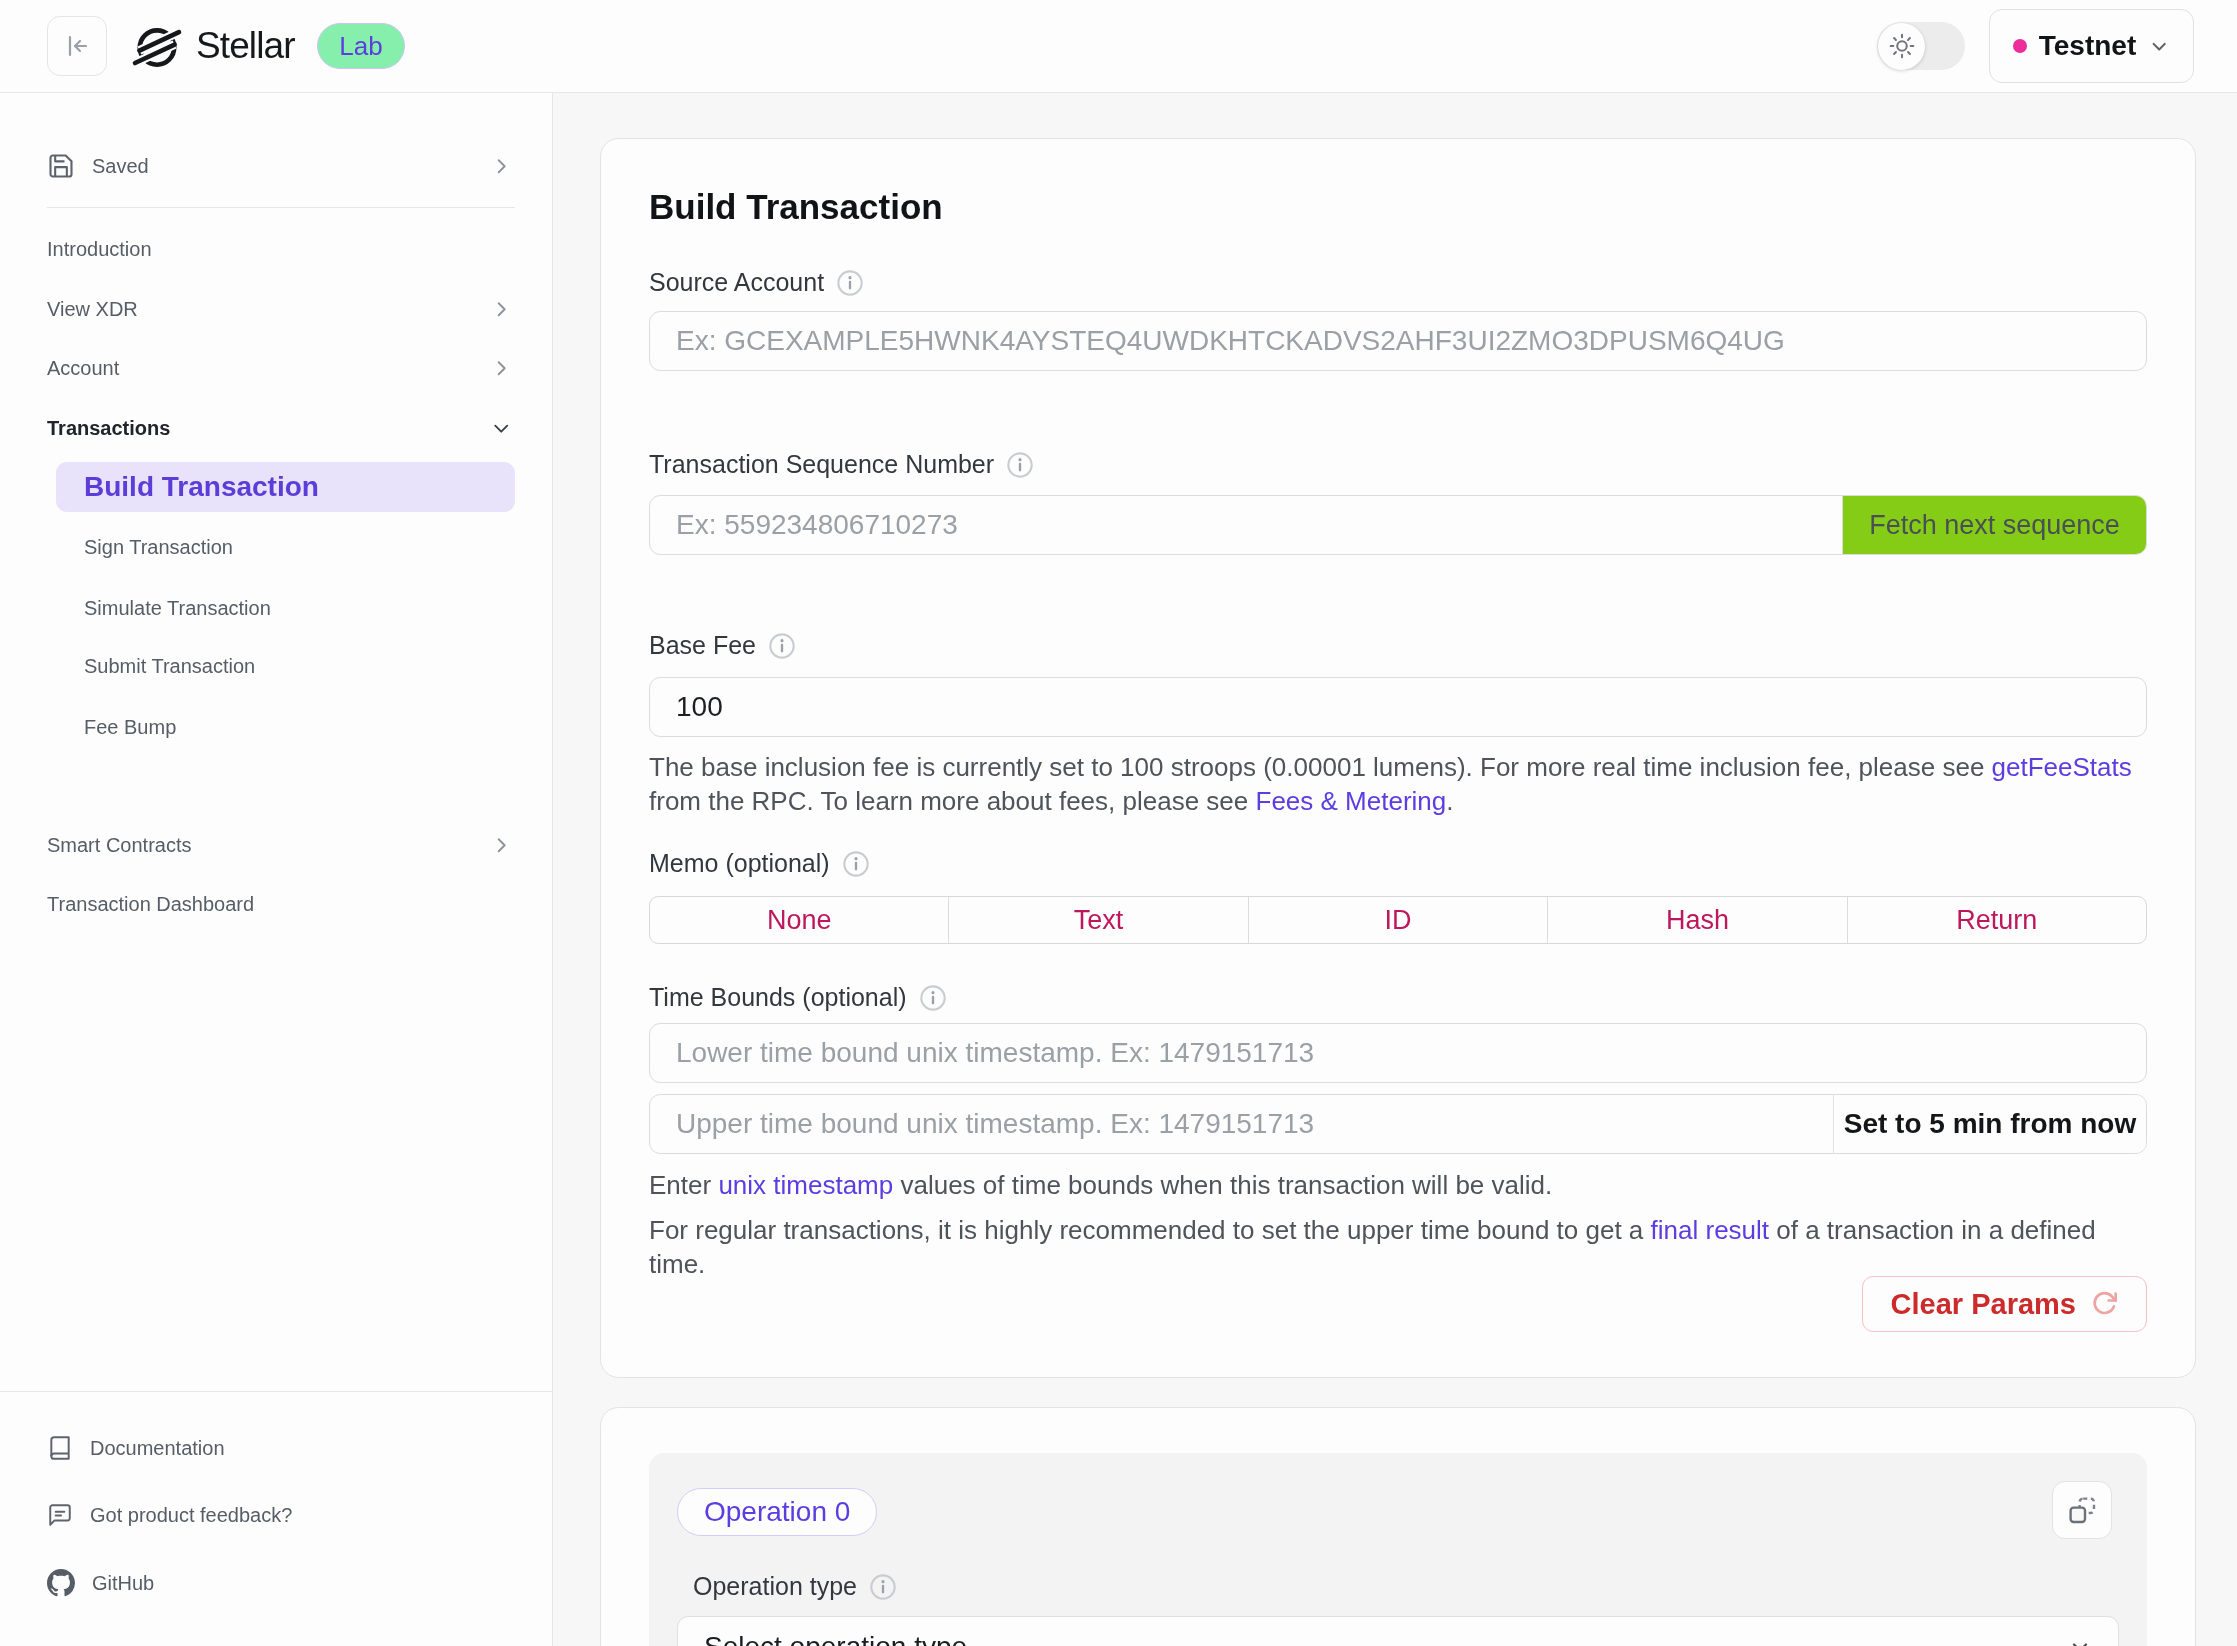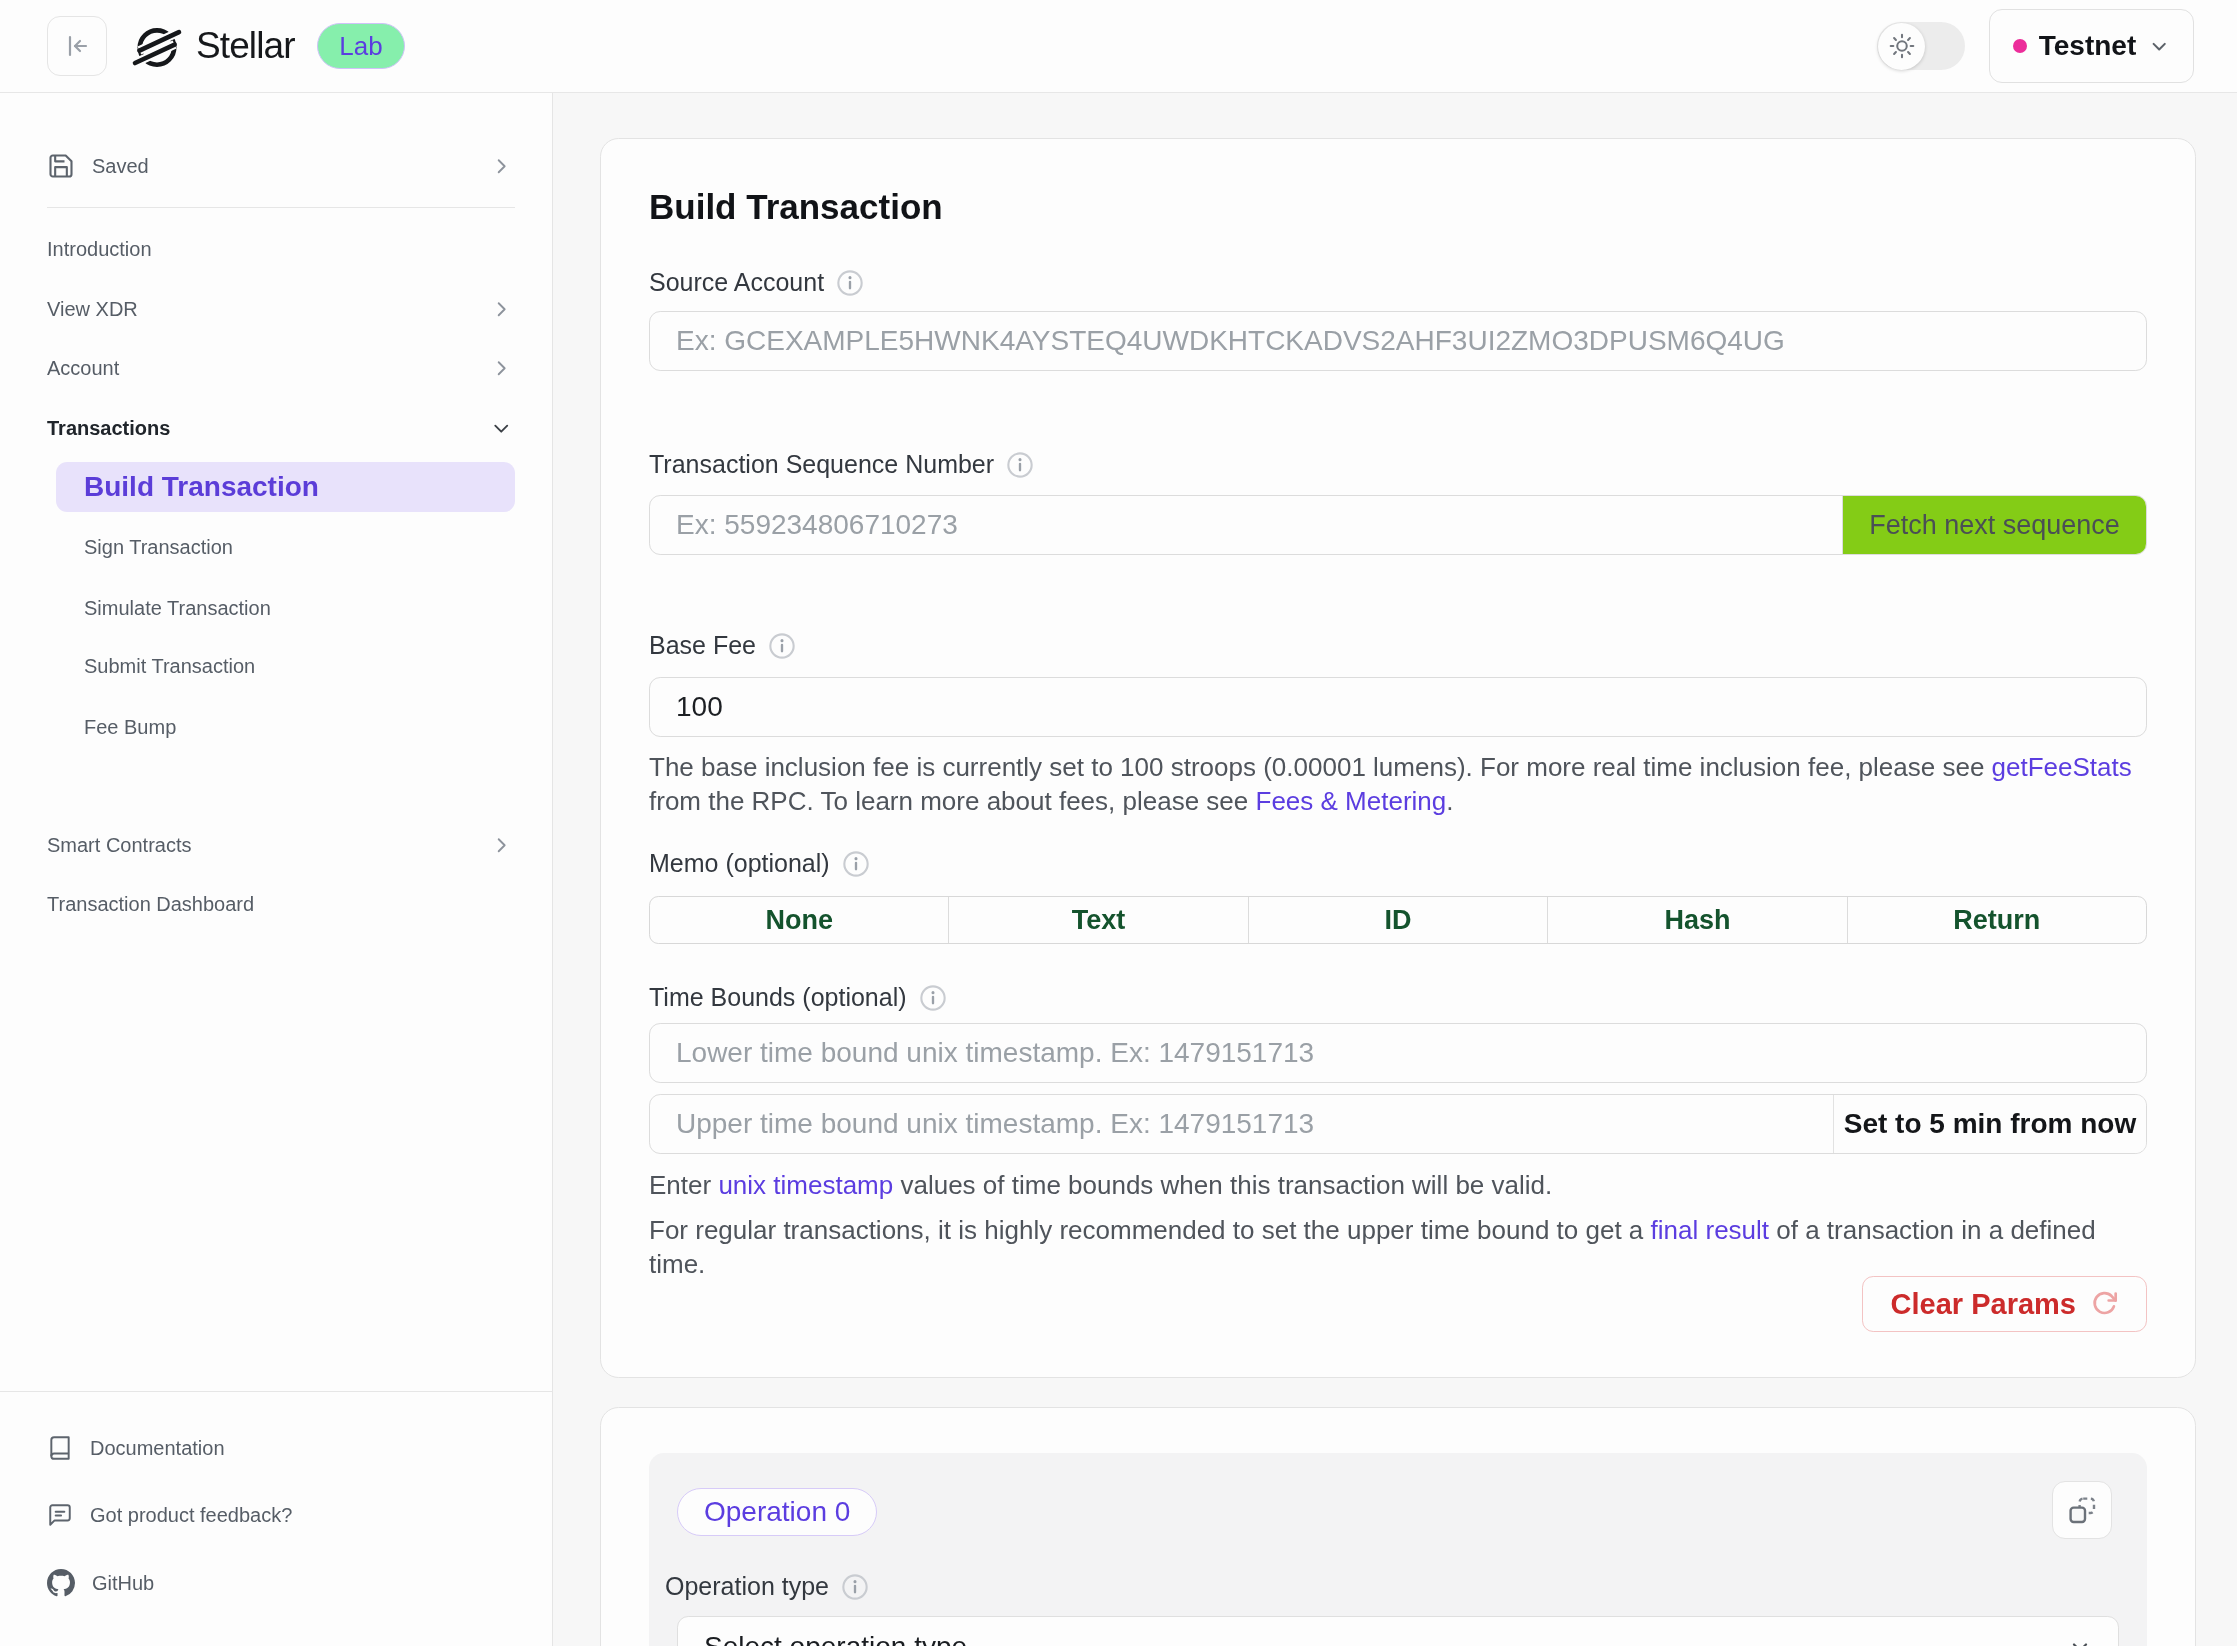--- a/index.html
+++ b/index.html
@@ -59,35 +59,35 @@
           color:#1c1f23; padding:0 26px; font-family:inherit; }
   .seg-btn { width:304px; background:#84cc16; border:none; border-left:0.9px solid #dcdcdc; font-size:27px;
           color:#4a4f55; font-family:inherit; cursor:pointer; }
   .time-btn { width:313px; background:#fdfdfd; border:none; border-left:0.9px solid #e2e2e2; font-size:28px;
           font-weight:700; color:#141619; font-family:Liberation Sans, sans-serif; cursor:pointer; }
   .helper { position:absolute; left:48px; right:56px; font-size:26px; color:#4f545b; line-height:34px; }
   .hlink { color:#5b3de0; cursor:pointer; }
   .memo-seg { position:absolute; left:48px; right:48px; top:757px; height:48px; border:0.9px solid #d8d8d8;
           border-radius:9.3px; background:#fdfdfd; display:flex; overflow:hidden; }
   .memo-opt { flex:1; display:flex; align-items:center; justify-content:center; font-size:27px;
-          font-weight:700; color:#14532d; cursor:pointer; }
+          font-weight:400; color:#be185d; cursor:pointer; }
   .memo-opt + .memo-opt { border-left:0.9px solid #dcdcdc; }
   .clear-btn { position:absolute; right:48px; top:1137px; height:56px; padding:0 28px; background:#fdfdfd;
           border:1.4px solid #f3c3c3; border-radius:11.2px; color:#cc2b2b; font-size:29px; font-weight:700;
           font-family:inherit; display:flex; align-items:center; gap:14px; cursor:pointer; }
 
   
   .op-panel { position:absolute; left:48px; right:48px; top:45px; height:466px; background:#f3f3f4; border-radius:15px; }
   .op-pill { position:absolute; left:28px; top:35px; height:48px; display:flex; align-items:center;
           padding:0 26px; background:#fdfdfd; border:1.4px solid #d7cbf8; border-radius:931px;
           font-size:28px; color:#5b3de0; }
   .copy-btn { position:absolute; right:35px; top:28px; width:60px; height:58px; background:#fdfdfd;
           border:0.9px solid #e3e3e3; border-radius:13px; display:flex; align-items:center;
           justify-content:center; cursor:pointer; }
-  .op-label { position:absolute; left:16px; top:119px; display:flex; align-items:center; gap:12px;
+  .op-label { position:absolute; left:44px; top:119px; display:flex; align-items:center; gap:12px;
           font-size:25px; color:#33383f; }
   .op-select { position:absolute; left:28px; right:28px; top:163px; height:62px; background:#fdfdfd;
           border:0.9px solid #dfdfdf; border-radius:11.2px; display:flex; align-items:center;
           justify-content:space-between; padding:0 26px; font-size:28px; color:#1a1d21; cursor:pointer; }
 
   svg { display:block; }
 </style>
 </head>
 <body>
 

